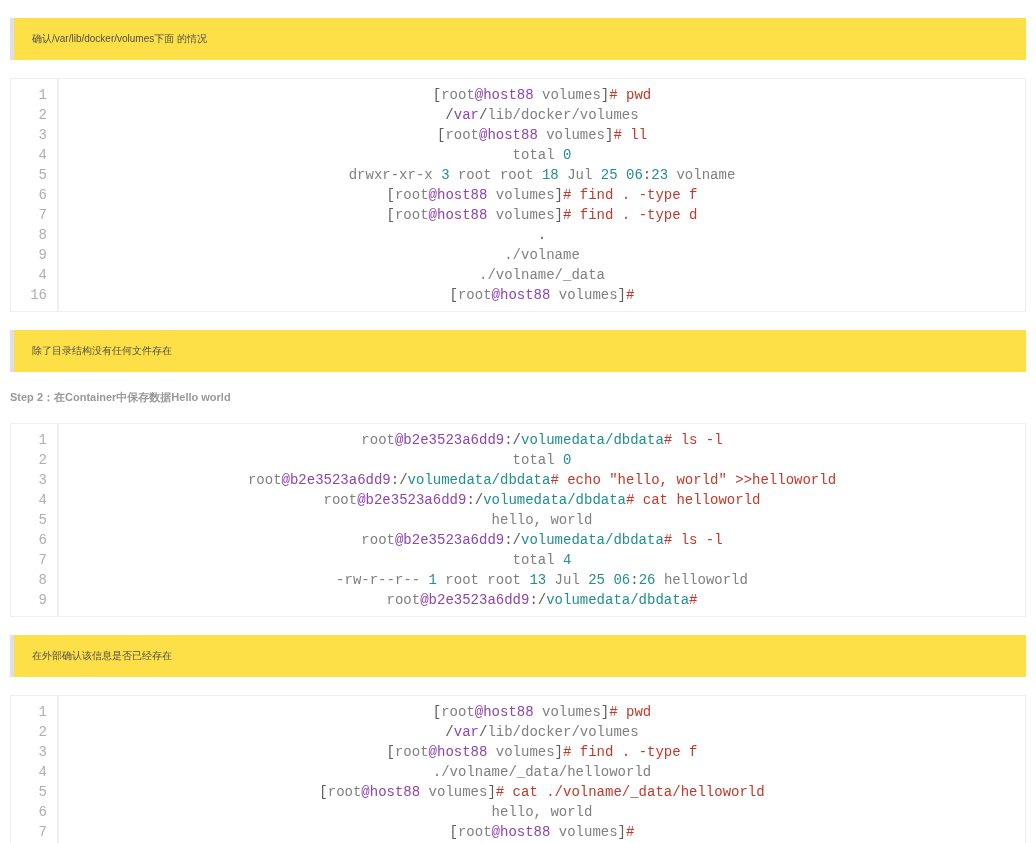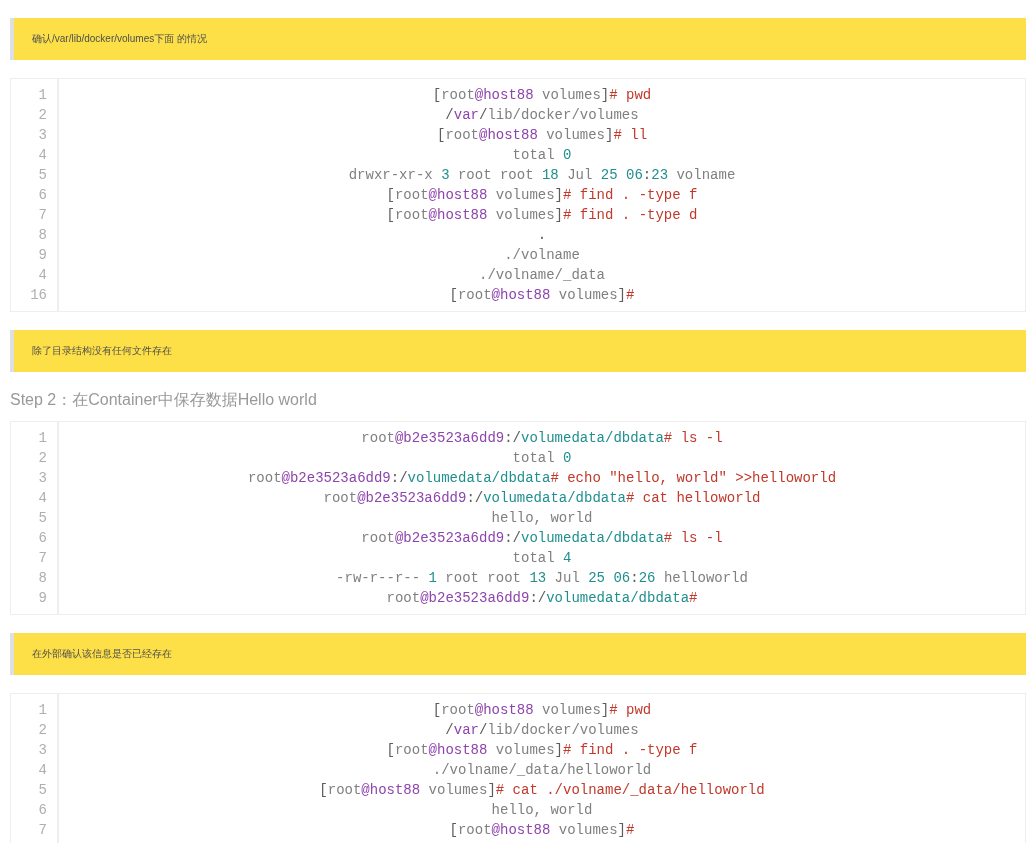--- a/index.html
+++ b/index.html
@@ -15,22 +15,23 @@
   .quote-block {
     background: #fde047;
     border-left: 4px solid #dddfe4;
     padding: 14px 18px;
     margin: 18px 0;
     color: #4f4f4f;
     font-size: 10px;
   }
   .step-heading {
     color: #999;
-    font-size: 16px;
-    margin: 18px 0 10px 0;
+    font-size: 11px;
+    margin: 18px 0 18px 0;
+    font-weight: bold;
   }
   .code-block {
     display: flex;
     border: 1px solid #eee;
     margin: 8px 0;
     font-family: Consolas, "Courier New", monospace;
     font-size: 14px;
     line-height: 20px;
     background: #fff;
   }

